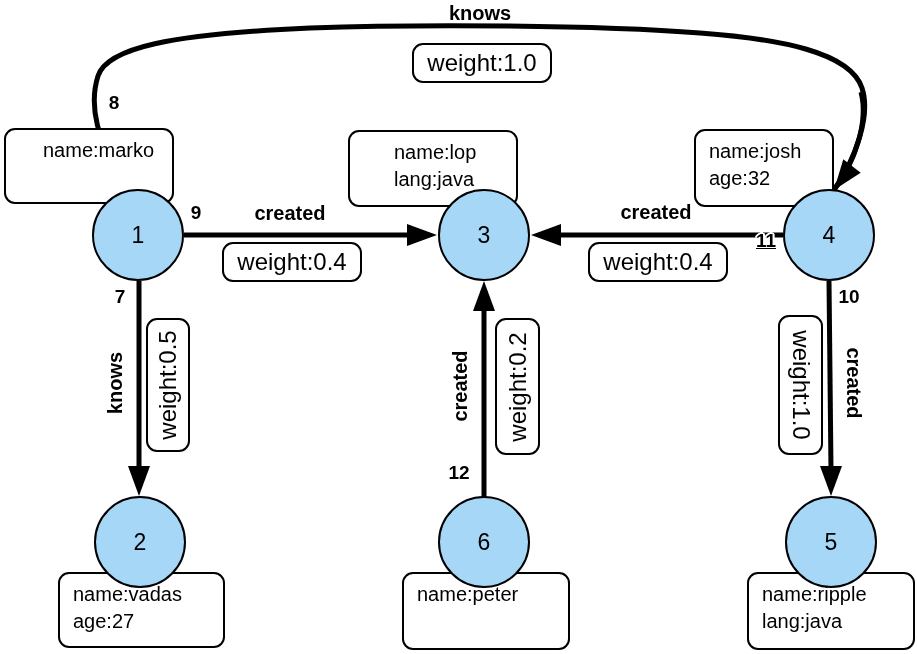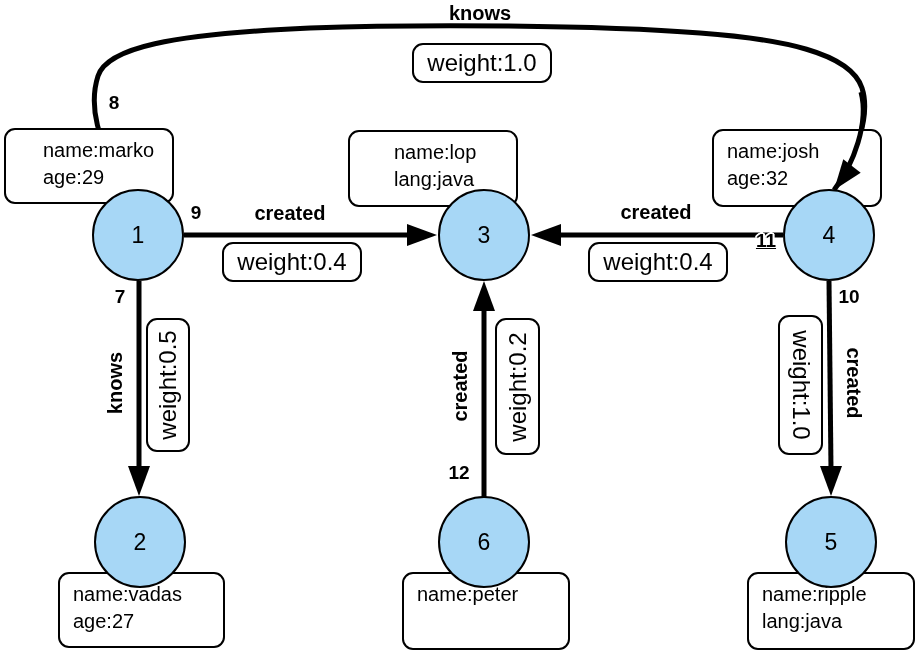--- a/index.html
+++ b/index.html
@@ -46,27 +46,26 @@
 <body>
 
 <div id="stage">
 
   <svg class="layer z1">
     <path class="stroke" d="M126,180 C96,144 89,104 98,76 C107,48 170,34 310,28 C420,24 600,25 700,33 C780,39 850,52 862,88 C871,115 856,158 834,190"></path>
   </svg>
 
   <div class="pbox" style="left:4px;top:128px;width:170px;height:76px;padding-left:37px;">
     <div>name:marko</div>
-    <div>age:29</div>
   </div>
   <div class="pbox" style="left:348px;top:130px;width:170px;height:77px;padding-left:44px;">
     <div>name:lop</div>
     <div>lang:java</div>
   </div>
-  <div class="pbox" style="left:712px;top:129px;width:170px;height:78px;">
+  <div class="pbox" style="left:694px;top:129px;width:140px;height:78px;">
     <div>name:josh</div>
     <div>age:32</div>
   </div>
   <div class="pbox" style="left:58px;top:572px;width:167px;height:76px;">
     <div>name:vadas</div>
     <div>age:27</div>
   </div>
   <div class="pbox" style="left:402px;top:572px;width:168px;height:78px;">
     <div>name:peter</div>
   </div>

